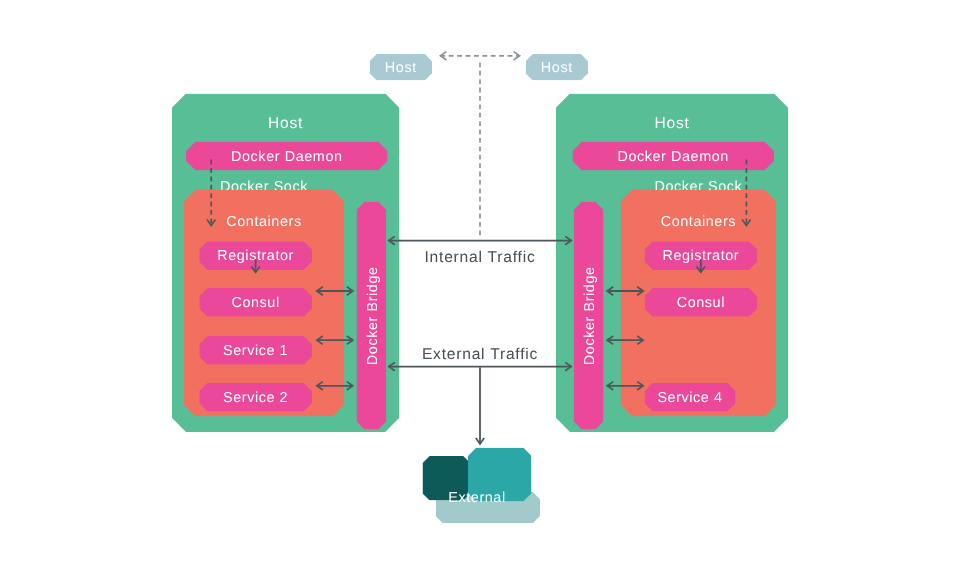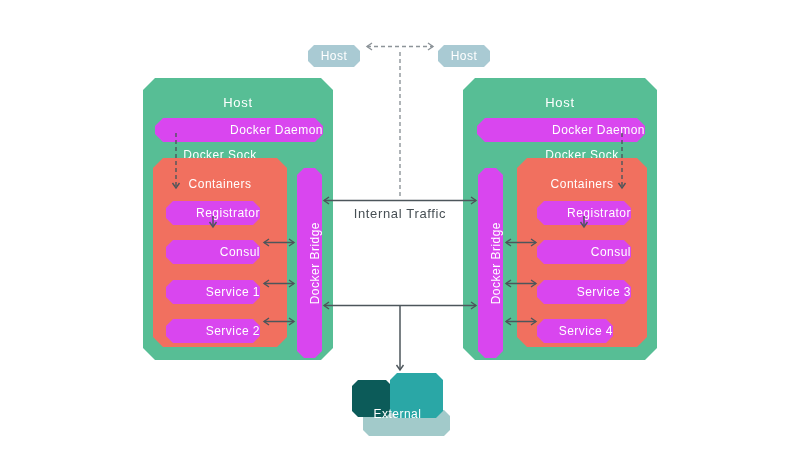--- a/index.html
+++ b/index.html
@@ -12,21 +12,21 @@
   .white{color:#ffffff;margin-top:10px;}
   .dark{color:#474F54;align-items:flex-end;}
   .t12{font-size:12px;letter-spacing:.04em;}
   .t13{font-size:13px;letter-spacing:.05em;}
   .c12{clip-path:polygon(12px 0,calc(100% - 12px) 0,100% 12px,100% calc(100% - 12px),calc(100% - 12px) 100%,12px 100%,0 calc(100% - 12px),0 12px);}
   .c10{clip-path:polygon(10px 0,calc(100% - 10px) 0,100% 10px,100% calc(100% - 10px),calc(100% - 10px) 100%,10px 100%,0 calc(100% - 10px),0 10px);}
   .c8{clip-path:polygon(8px 0,calc(100% - 8px) 0,100% 8px,100% calc(100% - 8px),calc(100% - 8px) 100%,8px 100%,0 calc(100% - 8px),0 8px);}
   .c7{clip-path:polygon(7px 0,calc(100% - 7px) 0,100% 7px,100% calc(100% - 7px),calc(100% - 7px) 100%,7px 100%,0 calc(100% - 7px),0 7px);}
   .c6{clip-path:polygon(6px 0,calc(100% - 6px) 0,100% 6px,100% calc(100% - 6px),calc(100% - 6px) 100%,6px 100%,0 calc(100% - 6px),0 6px);}
   .green{background:#57BE95;}
-  .yellow{background:#d946ef;justify-content:flex-end;}
+  .yellow{background:#ec4899;}
   .red{background:#F1705F;}
   .paleblue{background:#A9CAD3;}
   .bridge span{writing-mode:vertical-rl;transform:rotate(180deg);white-space:nowrap;}
   .wires{position:absolute;left:0;top:0;z-index:10;pointer-events:none;}
 </style>
 </head>
 <body>
 
 <div class="stage">
 
@@ -80,32 +80,32 @@
   <div class="box red c10" style="left:517px;top:158px;width:130px;height:189px;"></div>
   <div class="lbl t12 white" style="left:517px;top:166px;width:130px;height:15px;">
     <span>Containers</span>
   </div>
   <div class="box yellow c7 t12 white" style="left:537px;top:191px;width:94px;height:24px;">
     <span>Registrator</span>
   </div>
   <div class="box yellow c7 t12 white" style="left:537px;top:230px;width:94px;height:24px;">
     <span>Consul</span>
   </div>
-  <div class="box yellow c7 t12 white" style="left:537px;top:270px;width:94px;height:24px;">
-    <span>Service 3</span>
-  </div>
   <div class="box yellow c7 t12 white" style="left:537px;top:309px;width:76px;height:24px;">
     <span>Service 4</span>
   </div>
   <div class="box yellow c7 t12 white bridge" style="left:478px;top:158px;width:25px;height:190px;">
     <span>Docker Bridge</span>
   </div>
 
   <div class="lbl t13 dark" style="left:335px;top:206px;width:130px;height:15px;">
     <span>Internal Traffic</span>
+  </div>
+  <div class="lbl t13 dark" style="left:335px;top:287px;width:130px;height:15px;">
+    <span>External Traffic</span>
   </div>
 
   <div class="box c6" style="left:363px;top:410px;width:87px;height:26px;background:#A2CACA;z-index:1;"></div>
   <div class="box c6" style="left:352px;top:380px;width:40px;height:37px;background:#0C5B59;z-index:2;"></div>
   <div class="box c7" style="left:390px;top:373px;width:53px;height:45px;background:#2AA7A6;z-index:3;"></div>
   <div class="lbl t12 white" style="left:352px;top:396px;width:91px;height:15px;z-index:4;">
     <span>External</span>
   </div>
 
   <svg class="wires" width="800" height="471" viewBox="0 0 800 471">

